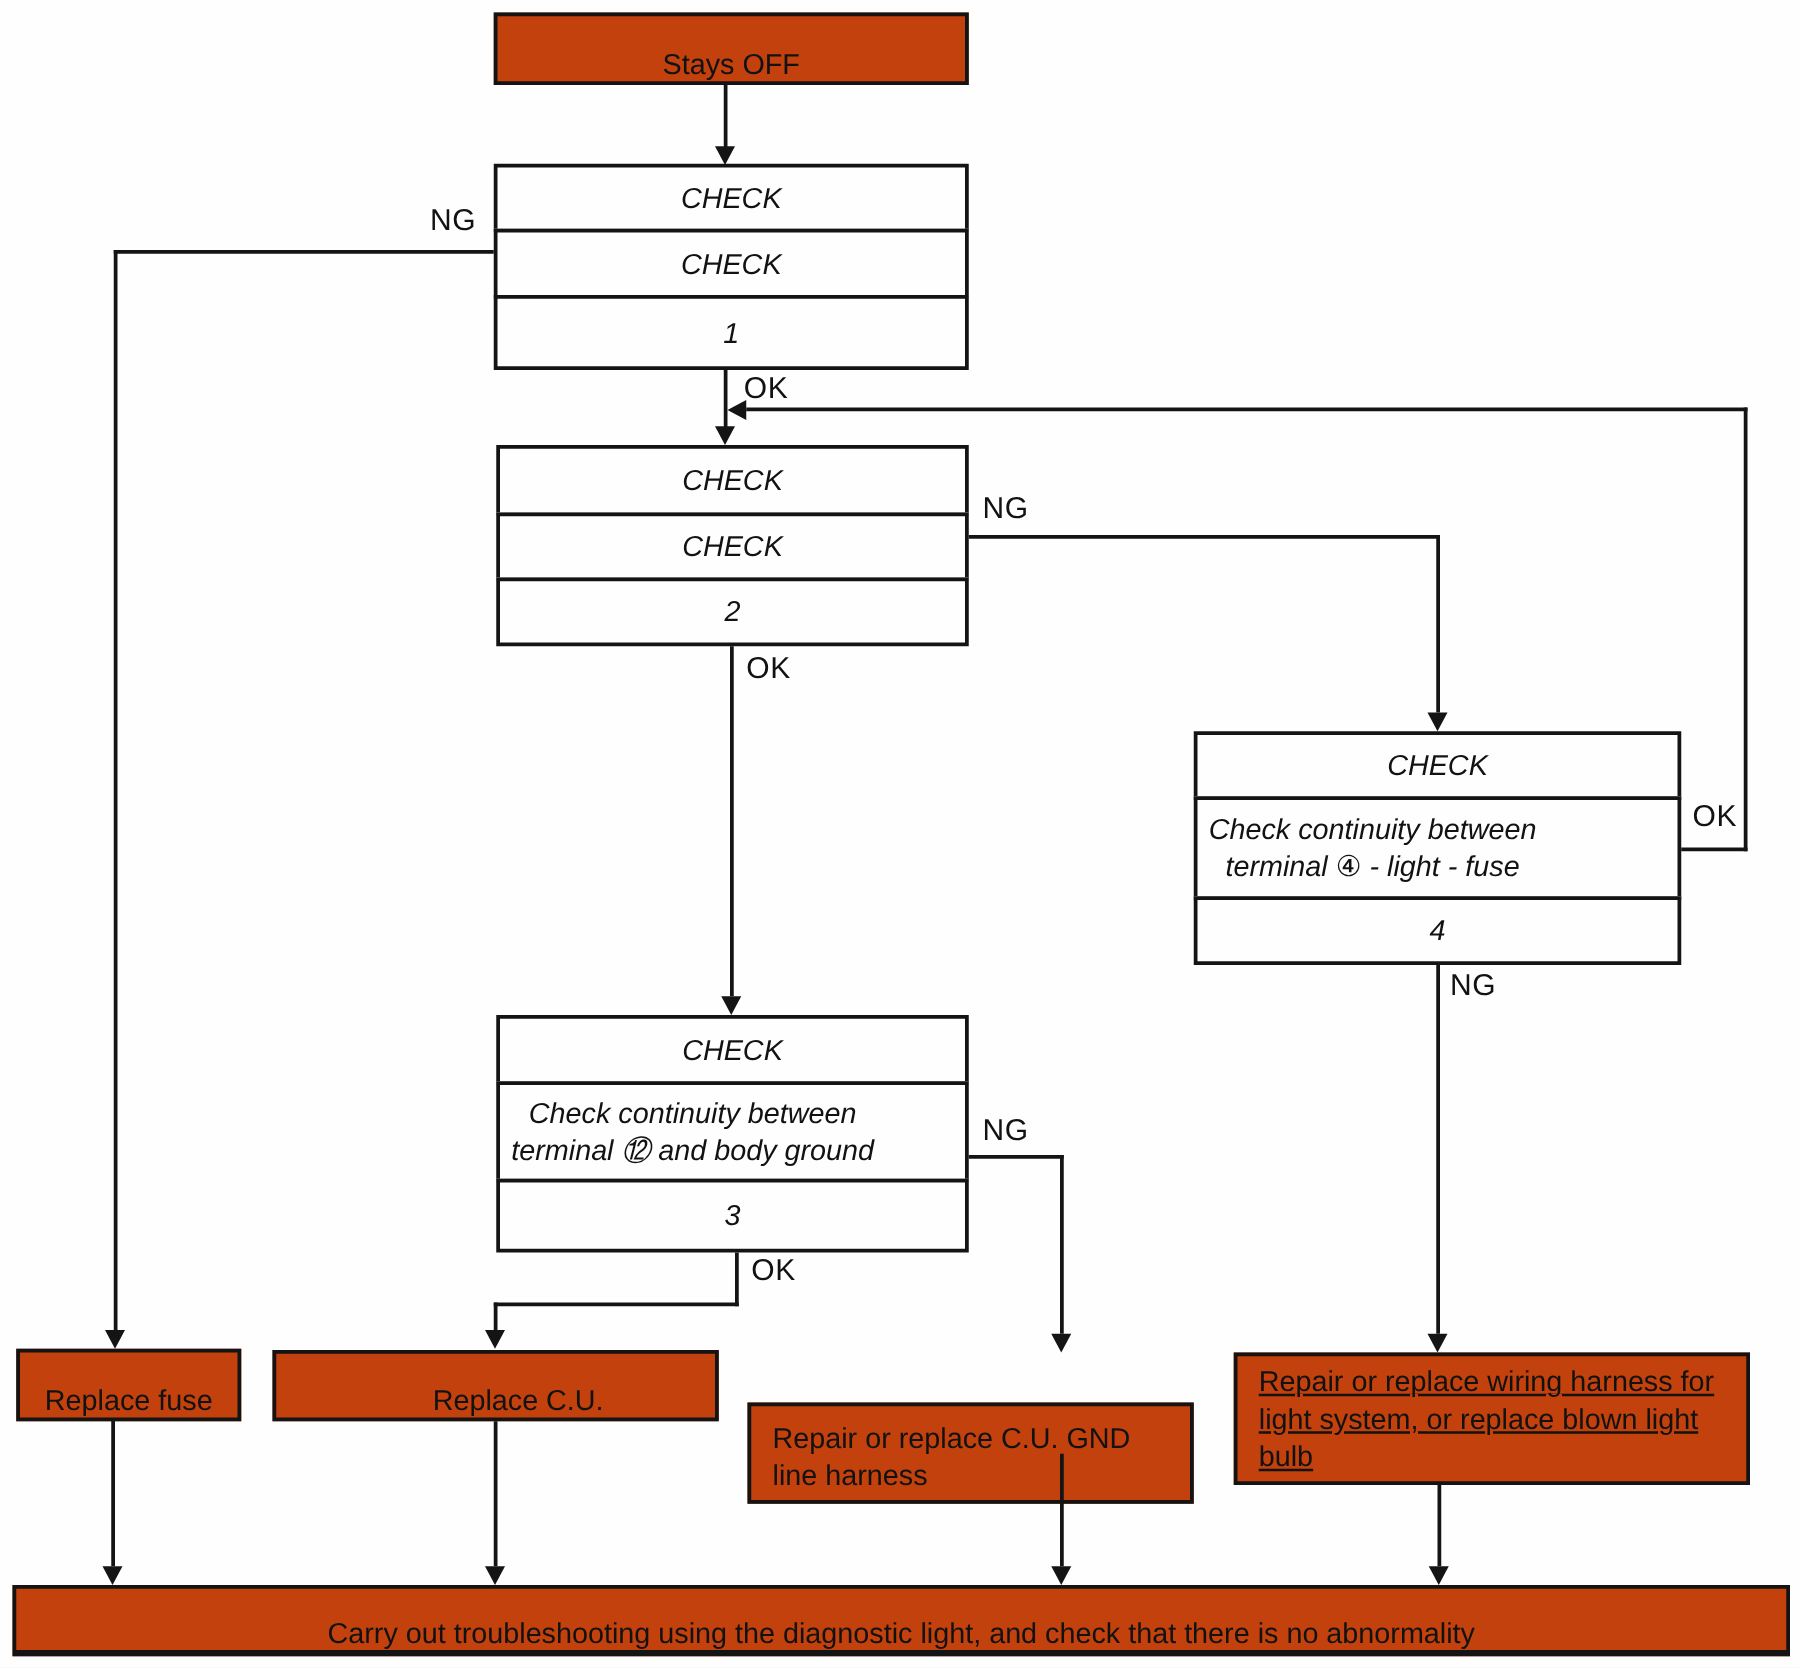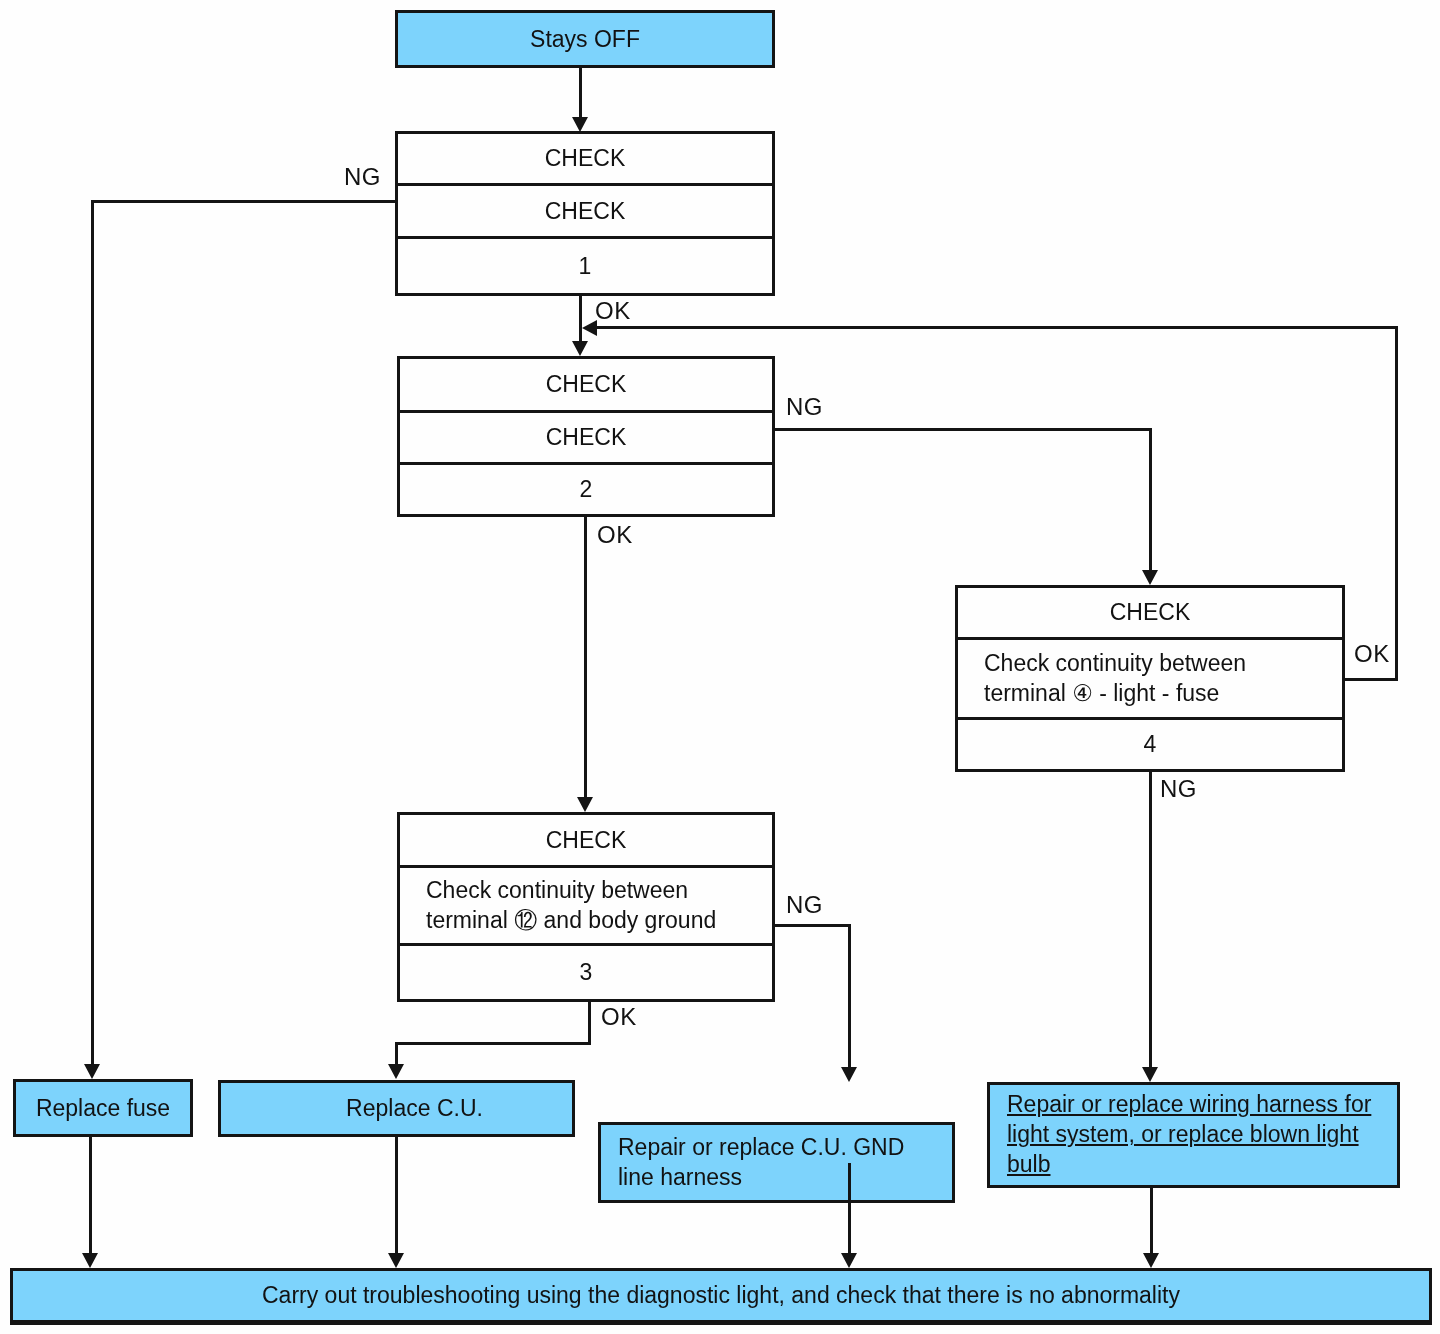--- a/index.html
+++ b/index.html
@@ -9,48 +9,49 @@
     position: relative;
     width: 1440px;
     height: 1334px;
     background: #fefefe;
     overflow: hidden;
     font-size: 23px;
   }
   .box {
     position: absolute;
     border: 3px solid #141414;
-    background: #7dd3fc;
+    background: #c2410c;
     display: flex;
-    align-items: center;
+    align-items: flex-end;
     justify-content: center;
     text-align: center;
     line-height: 1.22;
   }
   .box.left-text {
     justify-content: flex-start;
     text-align: left;
     padding: 4px 14px 4px 17px;
   }
   .check-box { position: absolute; }
   .cb-row {
     width: 100%;
     border: 3px solid #141414;
     margin-top: -3px;
     background: #fefefe;
     display: flex;
     align-items: center;
     justify-content: center;
     text-align: center;
+    font-style: italic;
   }
   .cb-row:first-child { margin-top: 0; }
   .cb-row.left-text {
     justify-content: flex-start;
-    text-align: left;
-    padding-left: 26px;
+    text-align: center;
+    padding-left: 9px;
   }
   .prewrap { white-space: pre-line; line-height: 1.3; }
   .hline, .vline { position: absolute; background: #141414; }
   .hline { height: 3px; }
   .vline { width: 3px; }
   .arrow-down {
     position: absolute; width: 0; height: 0;
     border-left: 8px solid transparent;
     border-right: 8px solid transparent;
     border-top: 15px solid #141414;

